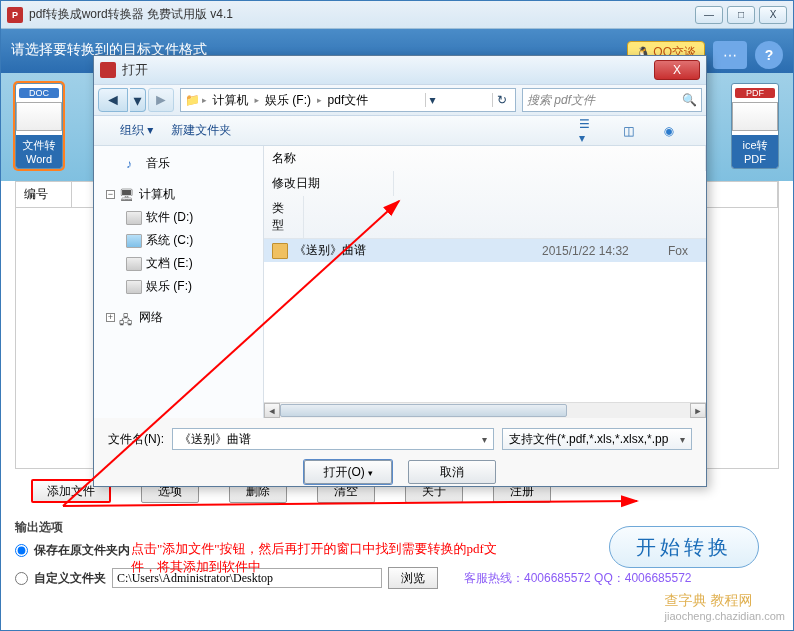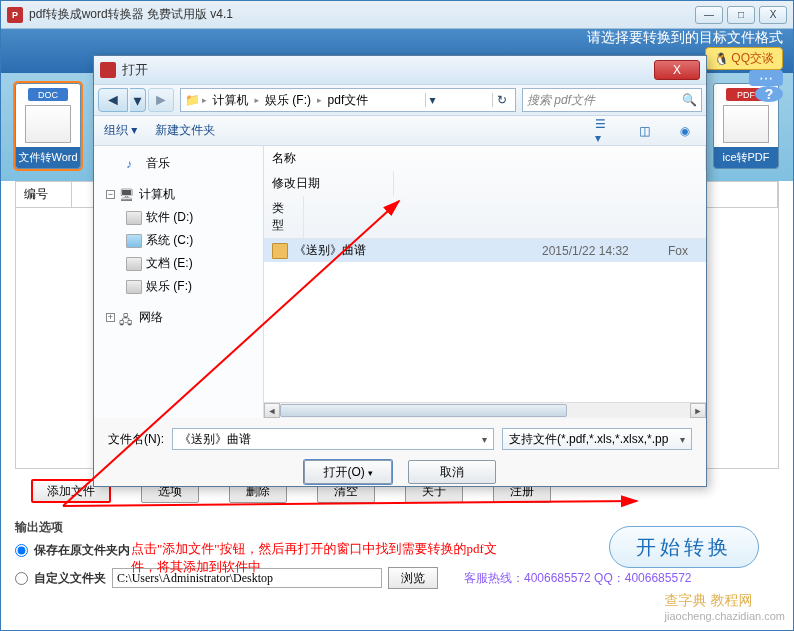--- a/index.html
+++ b/index.html
@@ -5,27 +5,27 @@
 * { margin: 0; padding: 0; box-sizing: border-box; font-family: "Microsoft YaHei", SimSun, Arial, sans-serif; }
 body { width: 794px; height: 631px; background: #f0f0f0; position: relative; overflow: hidden; }
 
 
 .app-window { width: 794px; height: 631px; background: #fff; border: 1px solid #3a7ab8; position: relative; }
 .app-titlebar { height: 28px; background: linear-gradient(#e8f0f8,#d8e8f4); border-bottom: 1px solid #a0c0d8; display: flex; align-items: center; padding: 0 6px; font-size: 12px; color: #333; }
 .app-titlebar .icon { width: 16px; height: 16px; background: #c03030; border-radius: 2px; margin-right: 6px; display:flex;align-items:center;justify-content:center;color:#fff;font-size:9px;font-weight:bold; }
 .app-titlebar .spacer { flex: 1; }
 .win-btn { width: 28px; height: 18px; margin-left: 4px; border: 1px solid #8ab; background: linear-gradient(#f6fbff,#d8e8f4); border-radius: 3px; display: flex; align-items: center; justify-content: center; font-size: 10px; color: #345; cursor: pointer; }
 
-.app-toolbar { height: 44px; background: linear-gradient(#4a8cc8,#2a6cb0); display: flex; align-items: flex-end; padding: 0 10px; color: #fff; font-size: 14px; position: relative; flex-direction: column; }
+.app-toolbar { height: 44px; background: linear-gradient(#4a8cc8,#2a6cb0); display: flex; align-items: flex-start; padding: 12px 10px; color: #fff; font-size: 14px; position: relative; }
 .app-toolbar .qq-btn { margin-left: auto; background: #ffe87a; color: #c05010; border: 1px solid #d0a020; border-radius: 4px; padding: 2px 8px; font-size: 12px; display: flex; align-items: center; gap: 2px; }
 .app-toolbar .chat-btn { width: 34px; height: 28px; background: #6fa8e8; border-radius: 4px; margin-left: 8px; display:flex;align-items:center;justify-content:center; }
 .app-toolbar .help-btn { width: 28px; height: 28px; background: #6fa8e8; border-radius: 50%; margin-left: 8px; color:#fff; display:flex;align-items:center;justify-content:center;font-weight:bold; }
 
 .format-strip { height: 108px; background: linear-gradient(#a0d0e8,#80c0e0); padding: 10px 14px; display: flex; gap: 10px; }
-.format-tile { width: 66px; height: 86px; background: #fff; border: 1px solid #6090b0; border-radius: 3px; display: flex; flex-direction: column; align-items: center; padding-top: 4px; font-size: 11px; color: #fff; }
+.format-tile { width: 48px; height: 86px; background: #fff; border: 1px solid #6090b0; border-radius: 3px; display: flex; flex-direction: column; align-items: center; padding-top: 4px; font-size: 11px; color: #fff; }
 .format-tile.active { box-shadow: 0 0 0 2px #ff8020; }
 .format-tile .tile-head { width: 40px; height: 14px; border-radius: 2px; font-size: 9px; color: #fff; display:flex;align-items:center;justify-content:center; }
 .format-tile .tile-body { width: 46px; height: 40px; margin-top: 4px; border: 1px solid #aaa; background: linear-gradient(#fff,#eee); }
 .format-tile .tile-label { margin-top: 4px; background: #2a6cb0; color:#fff; width:100%; text-align:center; padding:3px 0; border-radius:0 0 2px 2px; font-size:11px; }
 .format-tile.last .tile-label{ background:#2a6cb0;}
 
 .list-area { background:#fff; margin:0 14px; border:1px solid #ccc; }
 .list-header { display:flex; border-bottom:1px solid #ccc; font-size:12px; }
 .list-header .col { padding:4px 8px; border-right:1px solid #ccc; }
 .list-body { height:260px; }
@@ -58,21 +58,21 @@
 .nav-arrow { width:26px; height:24px; background:linear-gradient(#eaf4fc,#c8e0f0); border:1px solid #8ab8d8; border-radius:3px; display:flex;align-items:center;justify-content:center; color:#246; cursor:pointer; }
 .nav-arrow.big { width:30px; border-radius:4px 0 0 4px; }
 .nav-drop { width:16px; border-radius:0 4px 4px 0; border-left:none; }
 .breadcrumb { flex:1; height:24px; background:#fff; border:1px solid #9cb8d0; display:flex; align-items:center; padding:0 4px; font-size:12px; gap:2px; margin:0 4px; }
 .breadcrumb .crumb { padding:0 4px; cursor:pointer; }
 .breadcrumb .sep { color:#888; font-size:9px; }
 .breadcrumb .refresh { margin-left:auto; padding:0 4px; color:#246; cursor:pointer; border-left:1px solid #ccc; }
 .search-box { width:180px; height:24px; background:#fff; border:1px solid #9cb8d0; display:flex; align-items:center; padding:0 4px; font-size:12px; color:#888; font-style:italic; }
 .search-box .mag { margin-left:auto; color:#3a6; font-style:normal; }
 
-.dlg-tools { height:30px; background:linear-gradient(#f8fbfd,#e8f0f6); border-bottom:1px solid #d0dde8; display:flex; align-items:center; padding:0 10px; font-size:12px; gap:18px; }
+.dlg-tools { height:30px; background:linear-gradient(#f8fbfd,#e8f0f6); border-bottom:1px solid #d0dde8; display:flex; align-items:center; padding:0 26px; font-size:12px; gap:18px; }
 .dlg-tools .tool { color:#1a4a8a; cursor:pointer; }
 .dlg-tools .spacer { flex:1; }
 .dlg-tools .tool-ico { width:22px; height:20px; border:1px solid transparent; display:flex;align-items:center;justify-content:center; color:#2a6cb0; cursor:pointer; }
 
 .dlg-body { display:flex; height:272px; }
 .dlg-tree { width:170px; border-right:1px solid #d8e0e8; padding:6px 4px; font-size:12px; overflow:hidden; background:#fafcfe; }
 .tree-item { display:flex; align-items:center; gap:4px; padding:3px 6px; cursor:pointer; white-space:nowrap; }
 .tree-item.l1 { padding-left:8px; margin-top:8px; }
 .tree-item.l2 { padding-left:28px; }
 .tree-item .exp { width:9px; height:9px; border:1px solid #888; font-size:9px; line-height:7px; text-align:center; color:#555; background:#fff; }

